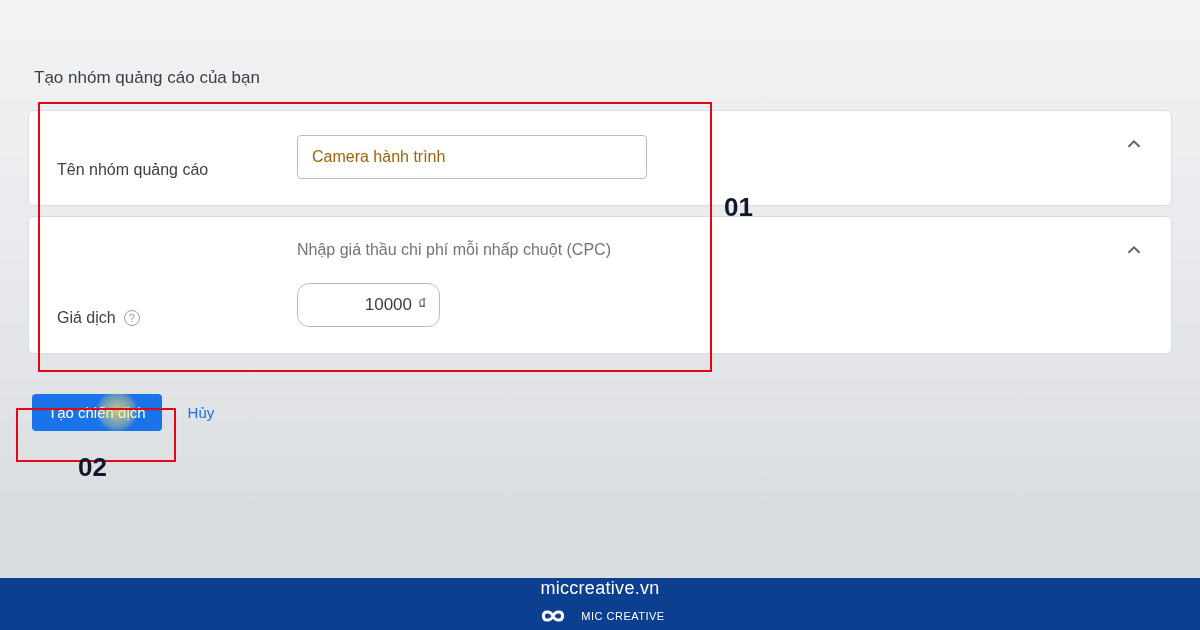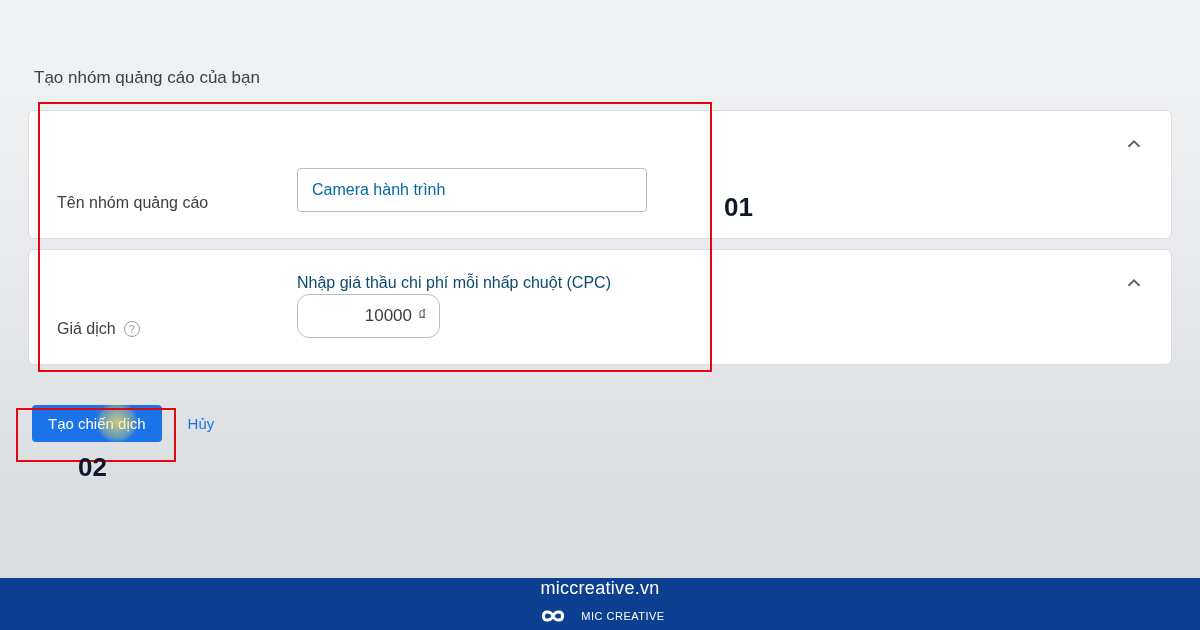--- a/index.html
+++ b/index.html
@@ -24,26 +24,25 @@
   .label-col { width: 240px; flex: 0 0 240px; padding-top: 10px; color: #3c4043; font-size: 16px; display:flex; align-items:center; gap:8px;}
   .input-col { flex: 1; }
 
   .text-input {
     width: 350px;
     height: 44px;
     border: 1px solid #b9bdc1;
     border-radius: 4px;
     padding: 0 14px;
     font-size: 16px;
-    color: #0369a1;
+    color: #a16207;
     background:#fff;
-    margin-top:33px;
   }
 
-  .helper { color:#0c4a6e; font-size:16px; margin-bottom:2px; }
+  .helper { color:#737373; font-size:16px; margin-bottom:24px; }
 
   .bid-input-wrap {
     display:inline-flex; align-items:center;
     border:1px solid #b9bdc1; border-radius:12px;
     height:44px; background:#fff;
   }
   .bid-input {
     width: 120px; height:100%; border:none; outline:none;
     text-align:right; font-size:17px; color:#3c4043; padding:0 6px 0 10px; background:transparent;
   }

